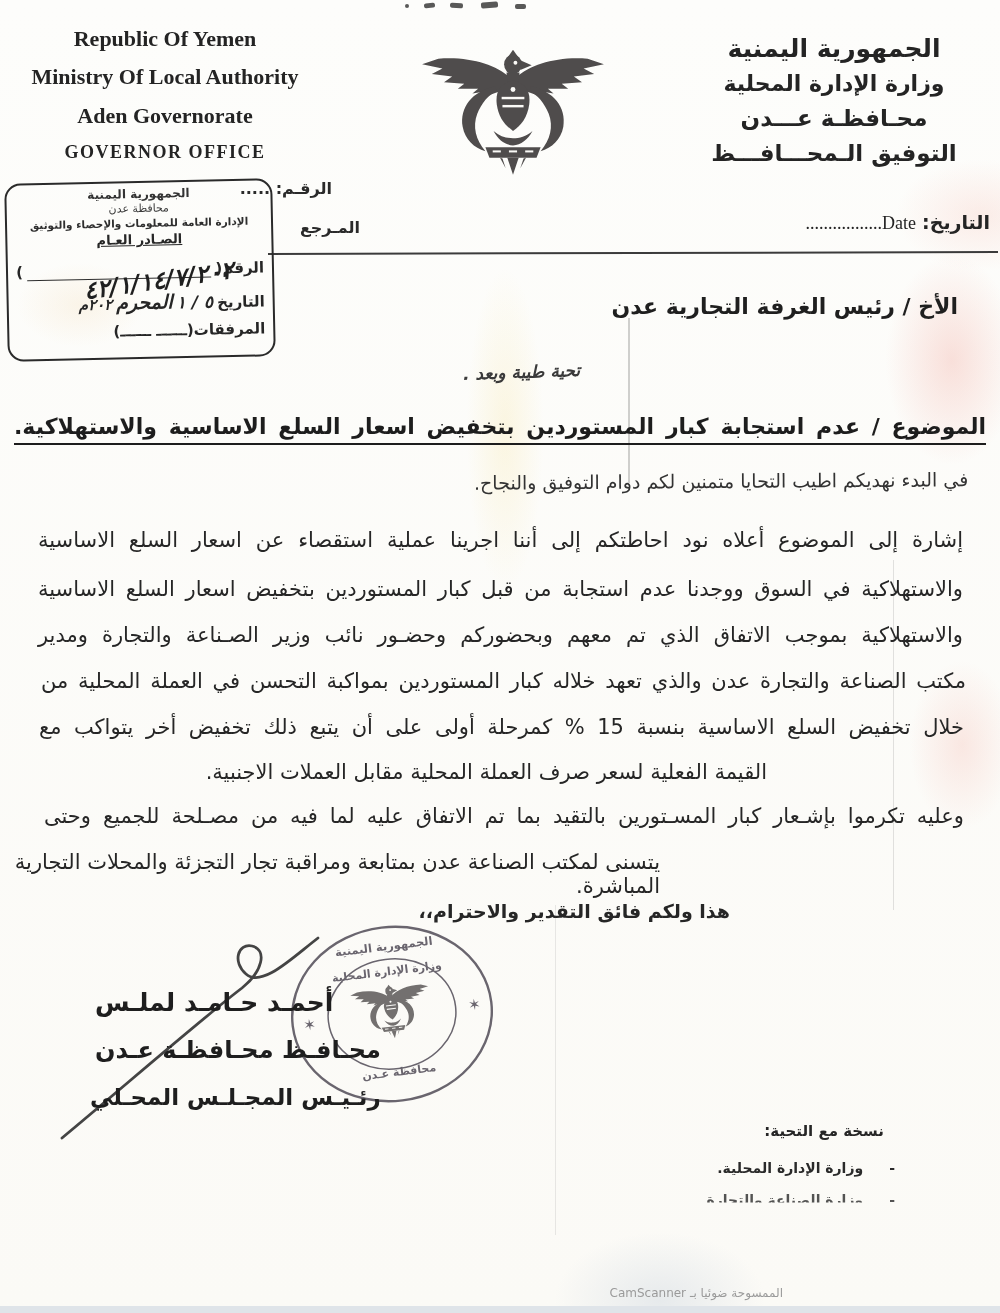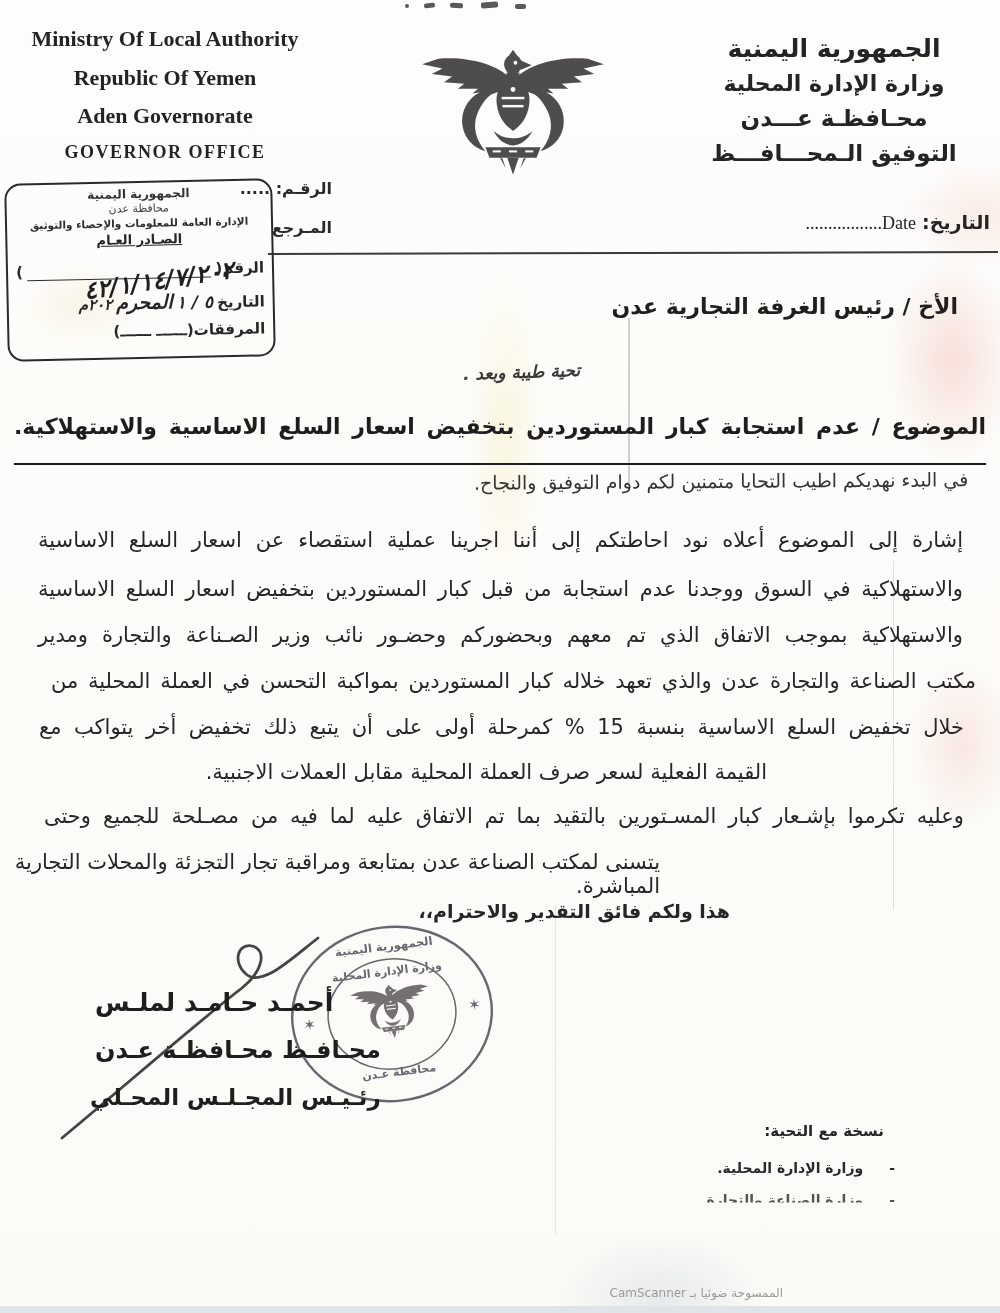--- a/index.html
+++ b/index.html
@@ -65,22 +65,22 @@
 
 <div id="page">
 
   <div class="mark" style="left:405px;top:4px;width:4px;height:4px;"></div>
   <div class="mark" style="left:424px;top:3px;width:11px;height:5px;transform:rotate(-6deg);"></div>
   <div class="mark" style="left:450px;top:3px;width:13px;height:5px;transform:rotate(4deg);"></div>
   <div class="mark" style="left:481px;top:2px;width:17px;height:6px;transform:rotate(-4deg);"></div>
   <div class="mark" style="left:515px;top:4px;width:11px;height:5px;"></div>
 
   <div class="abs" style="left:10px;top:26px;width:310px;text-align:center;">
+    <div class="en-serif b" style="font-size:22px;margin-bottom:12px;color:#242424;">Republic Of Yemen</div>
     <div class="en-serif b" style="font-size:22px;margin-bottom:13px;color:#242424;">Ministry Of Local Authority</div>
-    <div class="en-serif b" style="font-size:22px;margin-bottom:12px;color:#242424;">Republic Of Yemen</div>
     <div class="en-serif b" style="font-size:22px;margin-bottom:13px;color:#242424;">Aden Governorate</div>
     <div class="en-serif b" style="font-size:18px;letter-spacing:1.5px;color:#242424;">GOVERNOR OFFICE</div>
   </div>
 
   <svg class="abs" style="left:398px;top:40px;" width="230" height="138" viewBox="0 0 240 170" aria-hidden="true">
     <use href="#eagle"></use>
   </svg>
 
   <div class="abs ar" style="right:16px;top:34px;width:300px;text-align:center;">
     <div class="b" style="font-size:25px;margin-bottom:8px;color:#242424;">الجمهورية اليمنية</div>
@@ -90,21 +90,21 @@
   </div>
 
   <div class="abs ar" style="right:10px;top:211px;font-size:19px;color:#242424;">
     <span class="b">التاريخ:</span>
     <span class="en-serif" style="font-size:18px;">Date.................</span>
   </div>
 
   <div class="abs" style="left:268px;top:252px;width:730px;height:2.2px;background:#3b3b3b;transform:rotate(-.15deg);"></div>
 
   <div class="abs ar b" style="right:668px;top:179px;font-size:16px;color:#2a2a2a;">الرقـم: .....</div>
-  <div class="abs ar b" style="right:668px;top:218px;font-size:16px;color:#2a2a2a;">المـرجع</div>
+  <div class="abs ar b" style="right:640px;top:218px;font-size:16px;color:#2a2a2a;">المـرجع</div>
 
   <div class="abs ar" style="left:6px;top:181px;width:268px;height:178px;border:2.6px solid #2a2a2a;border-radius:16px;transform:rotate(-1.2deg);padding:4px 8px 6px 8px;box-sizing:border-box;">
     <div style="text-align:center;font-size:12px;font-weight:bold;color:#333;">الجمهورية اليمنية</div>
     <div style="text-align:center;font-size:11px;color:#3a3a3a;margin-top:1px;">محافظة عدن</div>
     <div style="text-align:center;font-size:10.5px;font-weight:bold;color:#2e2e2e;margin-top:2px;white-space:nowrap;">الإدارة العامة للمعلومات والإحصاء والتوثيق</div>
     <div style="text-align:center;font-size:13px;font-weight:bold;text-decoration:underline;color:#262626;margin-top:3px;">الصـادر العـام</div>
     <div class="stamp-row" style="margin-top:14px;">
       <span>الرقم(</span>
       <span class="stamp-fill"></span>
       <span>)</span>
@@ -122,28 +122,28 @@
   </div>
 
   <div class="abs ar b" style="right:42px;top:294px;font-size:22px;color:#1f1f1f;">الأخ / رئيس الغرفة التجارية عدن</div>
 
   <div class="abs crease" style="left:628px;top:318px;width:1.6px;height:165px;"></div>
   <div class="abs crease" style="left:893px;top:560px;width:1.2px;height:350px;opacity:.6;"></div>
   <div class="abs crease" style="left:555px;top:905px;width:1.2px;height:330px;opacity:.45;"></div>
 
   <div class="abs ar" style="right:420px;top:362px;font-size:17px;font-style:italic;font-weight:bold;color:#3a3a3a;transform:rotate(-2deg);">تحية طيبة وبعد .</div>
 
-  <div class="abs ar b jline" style="left:14px;right:14px;top:414px;font-size:22px;color:#1d1d1d;border-bottom:2.6px solid #1d1d1d;padding-bottom:24px;">الموضوع / عدم استجابة كبار المستوردين بتخفيض اسعار السلع الاساسية والاستهلاكية.</div>
+  <div class="abs ar b jline" style="left:14px;right:14px;top:414px;font-size:22px;color:#1d1d1d;border-bottom:2.6px solid #1d1d1d;padding-bottom:4px;">الموضوع / عدم استجابة كبار المستوردين بتخفيض اسعار السلع الاساسية والاستهلاكية.</div>
 
   <div class="abs ar" style="right:32px;top:470px;font-size:19px;color:#333;transform:rotate(-.4deg);">في البدء نهديكم اطيب التحايا متمنين لكم دوام التوفيق والنجاح.</div>
 
   <div class="abs ar bodyline jline" style="right:37px;top:528px;width:925px;">إشارة إلى الموضوع أعلاه نود احاطتكم إلى أننا اجرينا عملية استقصاء عن اسعار السلع الاساسية</div>
   <div class="abs ar bodyline jline" style="right:37px;top:577px;width:925px;">والاستهلاكية في السوق ووجدنا عدم استجابة من قبل كبار المستوردين بتخفيض اسعار السلع الاساسية</div>
   <div class="abs ar bodyline jline" style="right:37px;top:623px;width:925px;">والاستهلاكية بموجب الاتفاق الذي تم معهم وبحضوركم وحضـور نائب وزير الصـناعة والتجارة ومدير</div>
-  <div class="abs ar bodyline jline" style="right:24px;top:669px;width:925px;">مكتب الصناعة والتجارة عدن والذي تعهد خلاله كبار المستوردين بمواكبة التحسن في العملة المحلية من</div>
+  <div class="abs ar bodyline jline" style="right:34px;top:669px;width:925px;">مكتب الصناعة والتجارة عدن والذي تعهد خلاله كبار المستوردين بمواكبة التحسن في العملة المحلية من</div>
   <div class="abs ar bodyline jline" style="right:36px;top:715px;width:925px;">خلال تخفيض السلع الاساسية بنسبة 15 % كمرحلة أولى على أن يتبع ذلك تخفيض أخر يتواكب مع</div>
   <div class="abs ar bodyline" style="right:233px;top:760px;">القيمة الفعلية لسعر صرف العملة المحلية مقابل العملات الاجنبية.</div>
 
   <div class="abs ar bodyline jline" style="right:36px;top:804px;width:920px;">وعليه تكرموا بإشـعار كبار المسـتورين بالتقيد بما تم الاتفاق عليه لما فيه من مصـلحة للجميع وحتى</div>
   <div class="abs ar bodyline" style="right:340px;top:850px;">يتسنى لمكتب الصناعة عدن بمتابعة ومراقبة تجار التجزئة والمحلات التجارية المباشرة.</div>
 
   <div class="abs ar b" style="right:270px;top:900px;font-size:19px;color:#262626;">هذا ولكم فائق التقدير والاحترام،،</div>
 
   <svg class="abs" style="left:283px;top:918px;opacity:.88;" width="218" height="192" viewBox="0 0 218 192" aria-hidden="true">
     <g transform="rotate(-7 109 96)" stroke="#56515c" fill="none">

